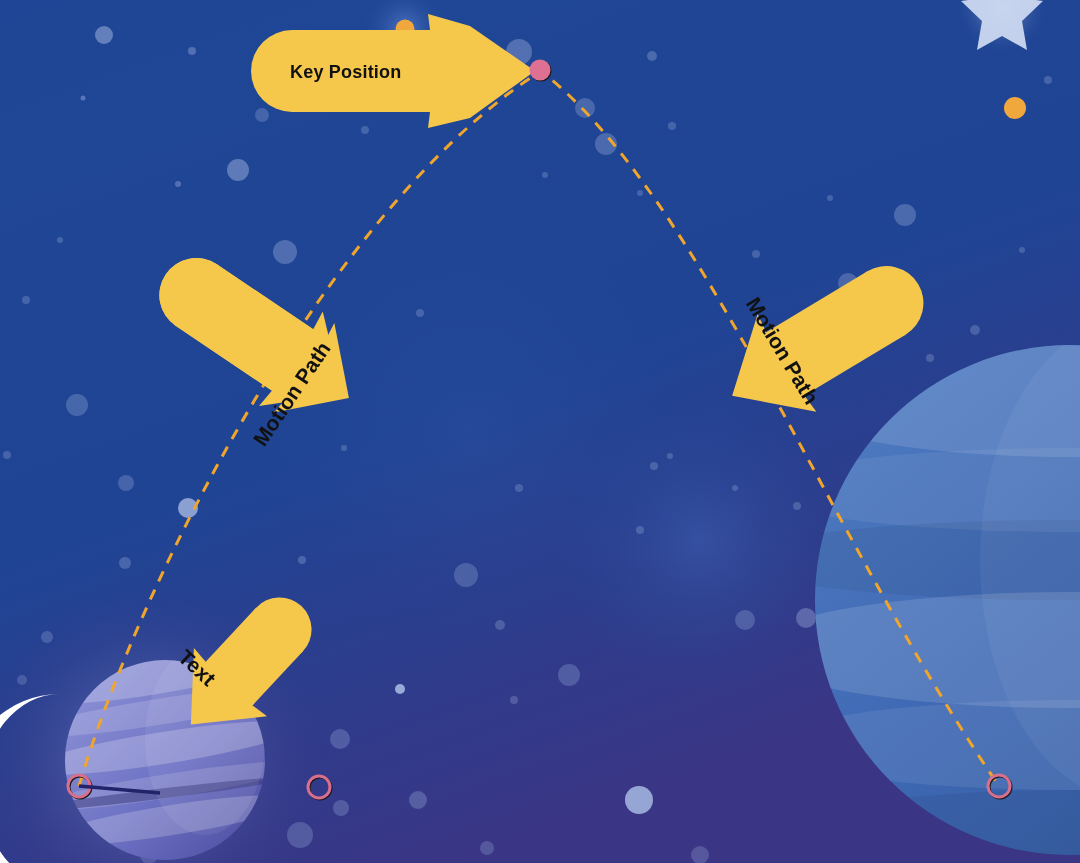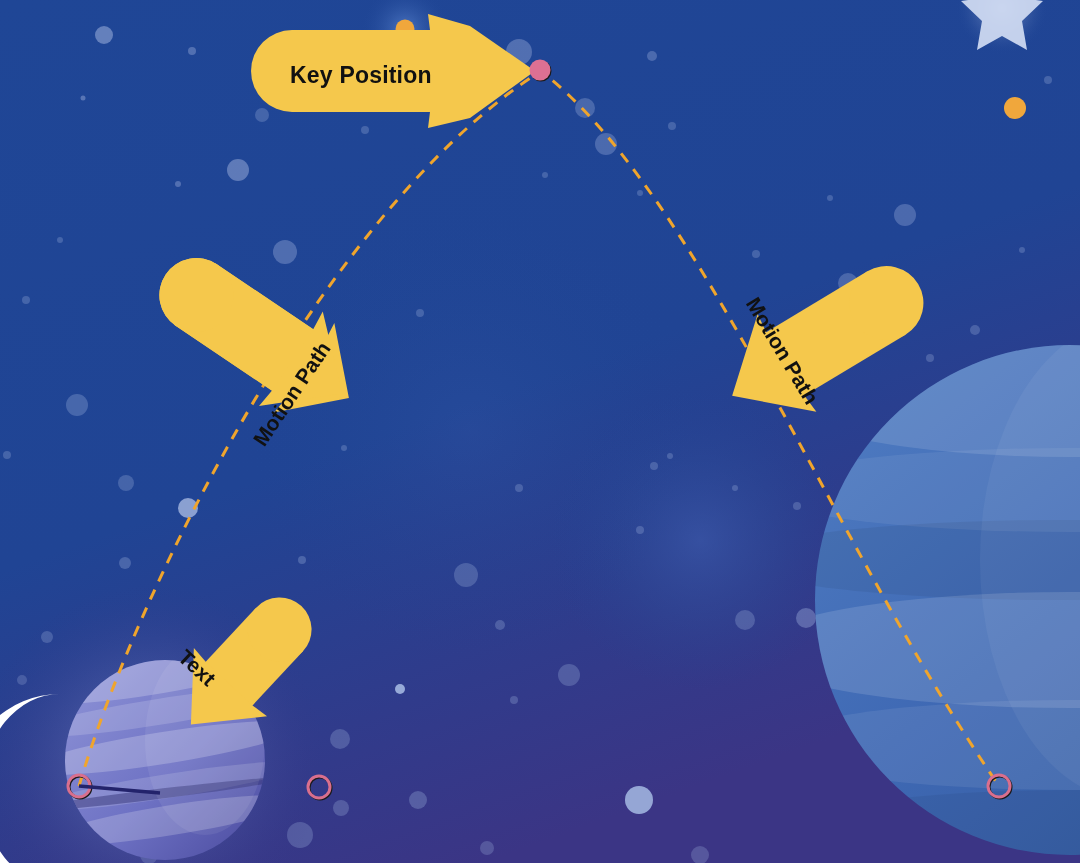--- a/index.html
+++ b/index.html
@@ -30,21 +30,21 @@
     position: absolute;
     color: #111111;
     font-weight: bold;
     white-space: nowrap;
     pointer-events: none;
     font-family: "Liberation Sans", sans-serif;
   }
   #label-key-position {
     left: 290px;
     top: 62px;
-    font-size: 23px;
+    font-size: 18px;
     letter-spacing: 0.2px;
   }
   #label-motion-path-left {
     left: 232px;
     top: 382px;
     font-size: 21px;
     transform: rotate(-56deg);
     transform-origin: 50% 50%;
   }
   #label-motion-path-right {

